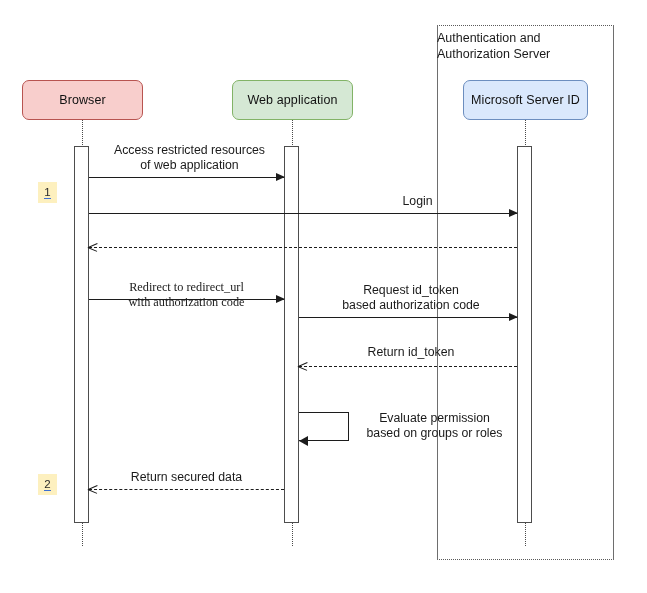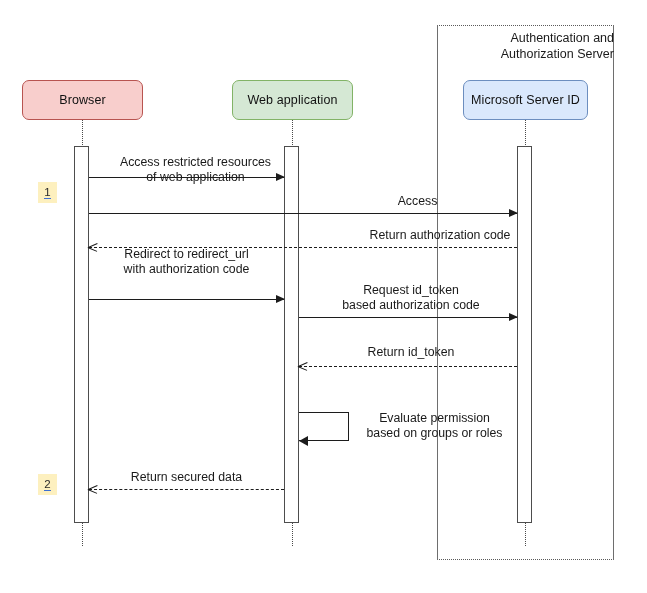--- a/index.html
+++ b/index.html
@@ -7,21 +7,21 @@
        font-family:"Liberation Sans","DejaVu Sans",sans-serif;color:#1a1a1a;}
   #canvas{position:absolute;left:0;top:0;width:647px;height:593px;}
 
   
   .boundary{position:absolute;box-sizing:border-box;}
   .boundary .edge-left,.boundary .edge-right{position:absolute;top:0;bottom:0;width:1px;background:#6e6e6e;}
   .boundary .edge-left{left:0;} .boundary .edge-right{right:0;}
   .boundary .edge-top,.boundary .edge-bottom{position:absolute;left:0;right:0;height:0;
       border-top:1px dotted #5a5a5a;}
   .boundary .edge-top{top:0;} .boundary .edge-bottom{bottom:0;}
-  .boundary-title{position:absolute;left:0;right:0;top:6px;text-align:right;
+  .boundary-title{position:absolute;left:0;right:0;top:6px;text-align:left;
       font-size:12.5px;line-height:15.5px;color:#1a1a1a;}
 
   
   .actor{position:absolute;box-sizing:border-box;border-radius:7px;border:1.3px solid #333;
       display:flex;align-items:center;justify-content:center;font-size:12.5px;
       letter-spacing:.1px;color:#111;}
 
   
   .lifeline{position:absolute;width:0;border-left:1.6px dotted #4a4a4a;}
   .activation{position:absolute;box-sizing:border-box;background:#ffffff;border:1.4px solid #4d4d4d;}
@@ -81,40 +81,39 @@
   </div>
 
   <div class="actor" style="left:22px;top:80px;width:121px;height:40px;background:#f8cecc;border-color:#b85450;">
     <span>Browser</span>
   </div>
 
   <div class="actor" style="left:463px;top:80px;width:125px;height:40px;background:#dae8fc;border-color:#6c8ebf;">
     <span>Microsoft Server ID</span>
   </div>
 
-  <div class="msg-label" style="left:98px;top:143px;width:195px;margin-top:12px;">Access restricted resources
+  <div class="msg-label" style="left:92px;top:143px;width:195px;">Access restricted resources
 of web application</div>
   <div class="msg" style="left:89px;top:177px;width:195px;">
     <div class="line"></div>
     <div class="arrowhead right-filled"></div>
   </div>
 
-  <div class="msg-label" style="left:320px;top:194px;width:195px;">Access</div>
+  <div class="msg-label" style="left:320px;top:194px;width:195px;">Login</div>
   <div class="msg" style="left:89px;top:213px;width:428px;">
     <div class="line"></div>
     <div class="arrowhead right-filled"></div>
   </div>
 
-  <div class="msg-label" style="left:320px;top:228px;width:240px;">Return authorization code</div>
   <div class="msg dashed" style="left:89px;top:247px;width:428px;">
     <div class="line"></div>
     <div class="arrowhead left-open"></div>
   </div>
 
-  <div class="msg-label" style="left:89px;top:247px;width:195px;">Redirect to redirect_url
+  <div class="msg-label" style="left:89px;top:280px;width:195px;font-family:Liberation Serif, serif;">Redirect to redirect_url
 with authorization code</div>
   <div class="msg" style="left:89px;top:299px;width:195px;">
     <div class="line"></div>
     <div class="arrowhead right-filled"></div>
   </div>
 
   <div class="msg-label" style="left:305px;top:283px;width:212px;">Request id_token
 based authorization code</div>
   <div class="msg" style="left:299px;top:317px;width:218px;">
     <div class="line"></div>

